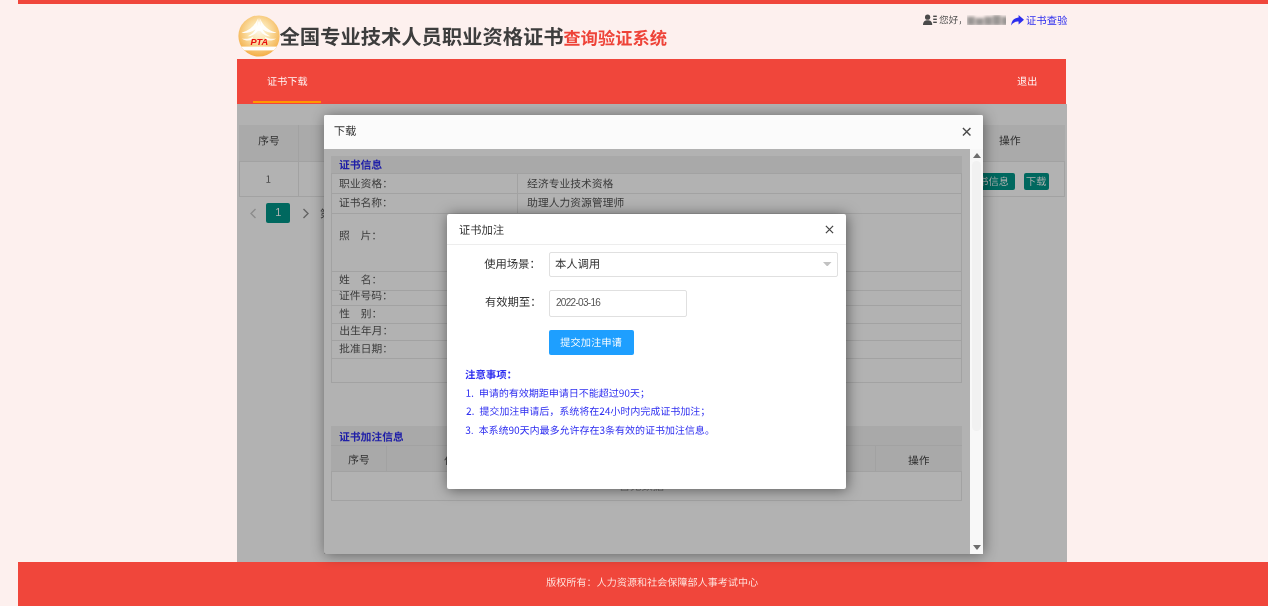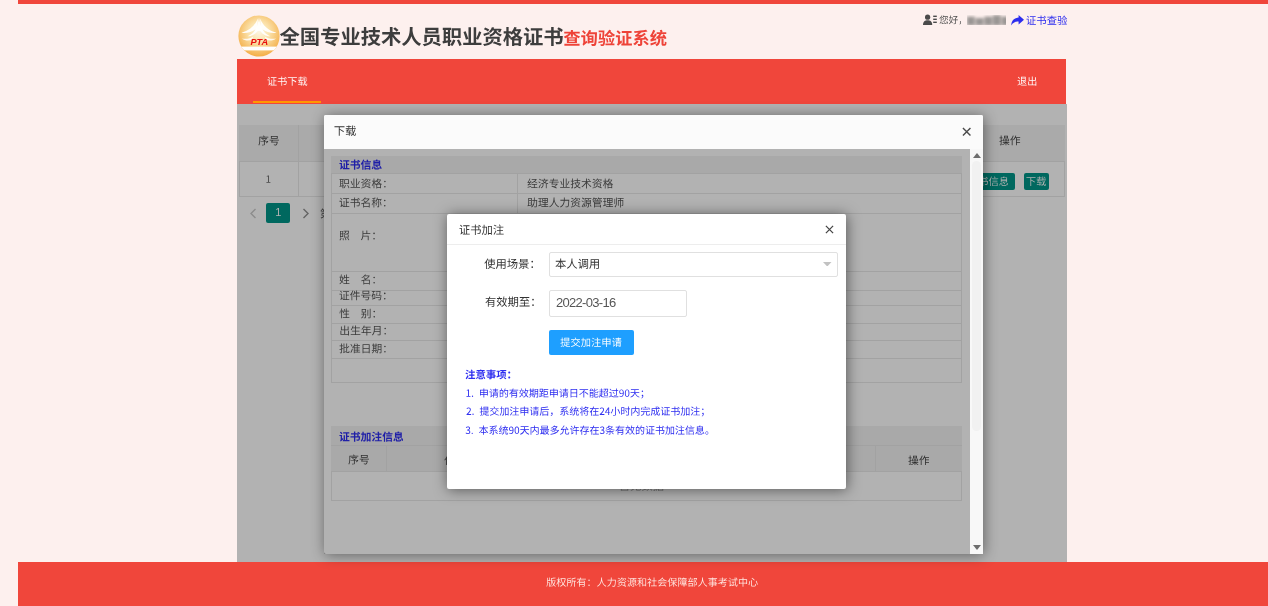--- a/index.html
+++ b/index.html
@@ -469,21 +469,21 @@
       <path d="M0 0 L8.5 0 L4.25 4.5 Z" fill="#c2c2c2"></path>
     </svg>
 <svg style="position:absolute;left:466.5px;top:296.3px;" width="49.34" height="11.36" viewBox="0 -881 4366 1005" fill="#333333">
       <use href="#g40" x="0"></use>
       <use href="#g102" x="1000"></use>
       <use href="#g87" x="2000"></use>
       <use href="#g103" x="3000"></use>
       <use href="#g41" x="4000"></use>
     </svg>
 <div style="position:absolute;left:530.5px;top:289.5px;width:138px;height:27px;border:1px solid #e0e0e0;border-radius:2px;background:#fff;box-sizing:border-box"></div>
-<div style="position:absolute;left:538px;top:293px;width:100px;height:20px;color:#555;font-family:'Liberation Sans',sans-serif;font-size:13px;line-height:20px;letter-spacing:-0.7px">2022-03-16</div>
+<div style="position:absolute;left:538px;top:293px;width:100px;height:20px;color:#555;font-family:'Liberation Sans',sans-serif;font-size:10px;line-height:20px;letter-spacing:-0.7px">2022-03-16</div>
 <div style="position:absolute;left:530.5px;top:329.5px;width:85px;height:25.5px;background:#1e9fff;border-radius:2px"></div>
 <svg style="position:absolute;left:542.0px;top:336.8px;" width="61.91" height="10.41" viewBox="-11 -889 6011 1011" fill="#ffffff">
       <use href="#g104" x="0"></use>
       <use href="#g105" x="1000"></use>
       <use href="#g96" x="2000"></use>
       <use href="#g97" x="3000"></use>
       <use href="#g106" x="4000"></use>
       <use href="#g107" x="5000"></use>
     </svg>
 <svg style="position:absolute;left:446.9px;top:369.4px;" width="45.66" height="10.75" viewBox="-5 -902 4390 1034" fill="#2d2df0">

